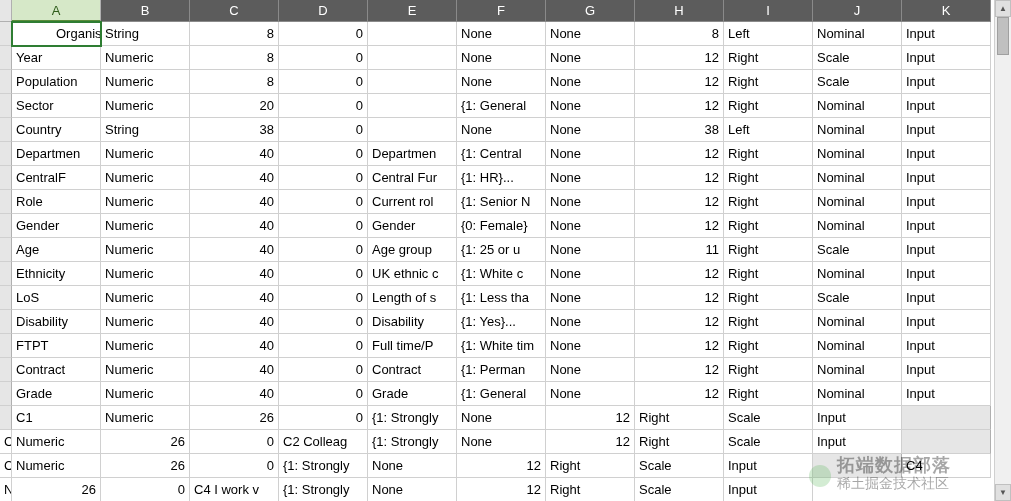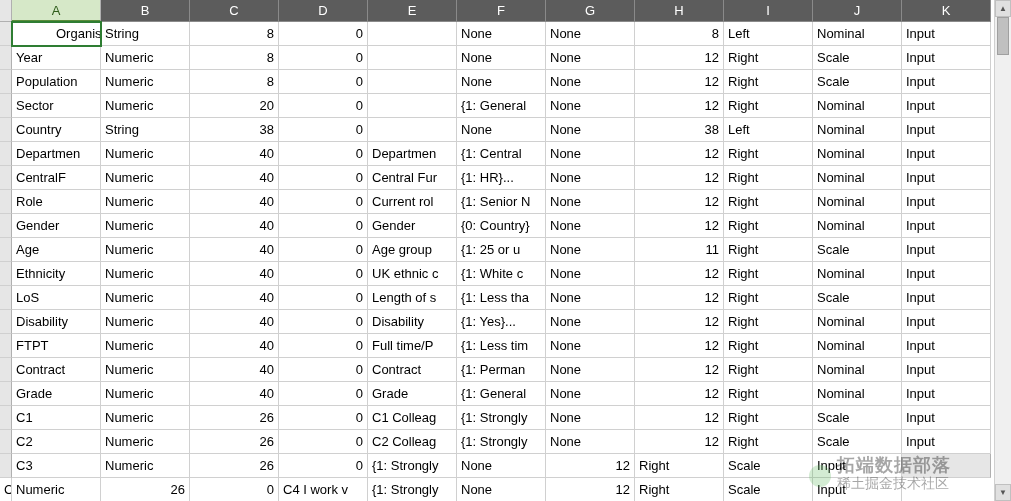--- a/index.html
+++ b/index.html
@@ -243,21 +243,21 @@
     <div class="cell r">12</div>
     <div class="cell">Right</div>
     <div class="cell">Nominal</div>
     <div class="cell">Input</div>
     <div class="row-head"></div>
     <div class="cell">Gender</div>
     <div class="cell">Numeric</div>
     <div class="cell r">40</div>
     <div class="cell r">0</div>
     <div class="cell">Gender</div>
-    <div class="cell">{0: Country}</div>
+    <div class="cell">{0: Female}</div>
     <div class="cell">None</div>
     <div class="cell r">12</div>
     <div class="cell">Right</div>
     <div class="cell">Nominal</div>
     <div class="cell">Input</div>
     <div class="row-head"></div>
     <div class="cell">Age</div>
     <div class="cell">Numeric</div>
     <div class="cell r">40</div>
     <div class="cell r">0</div>
@@ -303,21 +303,21 @@
     <div class="cell r">12</div>
     <div class="cell">Right</div>
     <div class="cell">Nominal</div>
     <div class="cell">Input</div>
     <div class="row-head"></div>
     <div class="cell">FTPT</div>
     <div class="cell">Numeric</div>
     <div class="cell r">40</div>
     <div class="cell r">0</div>
     <div class="cell">Full time/P</div>
-    <div class="cell">{1: Less tim</div>
+    <div class="cell">{1: White tim</div>
     <div class="cell">None</div>
     <div class="cell r">12</div>
     <div class="cell">Right</div>
     <div class="cell">Nominal</div>
     <div class="cell">Input</div>
     <div class="row-head"></div>
     <div class="cell">Contract</div>
     <div class="cell">Numeric</div>
     <div class="cell r">40</div>
     <div class="cell r">0</div>
@@ -338,21 +338,20 @@
     <div class="cell">None</div>
     <div class="cell r">12</div>
     <div class="cell">Right</div>
     <div class="cell">Nominal</div>
     <div class="cell">Input</div>
     <div class="row-head"></div>
     <div class="cell">C1</div>
     <div class="cell">Numeric</div>
     <div class="cell r">26</div>
     <div class="cell r">0</div>
-    <div class="cell">C1 Colleag</div>
     <div class="cell">{1: Strongly</div>
     <div class="cell">None</div>
     <div class="cell r">12</div>
     <div class="cell">Right</div>
     <div class="cell">Scale</div>
     <div class="cell">Input</div>
     <div class="row-head"></div>
     <div class="cell">C2</div>
     <div class="cell">Numeric</div>
     <div class="cell r">26</div>

